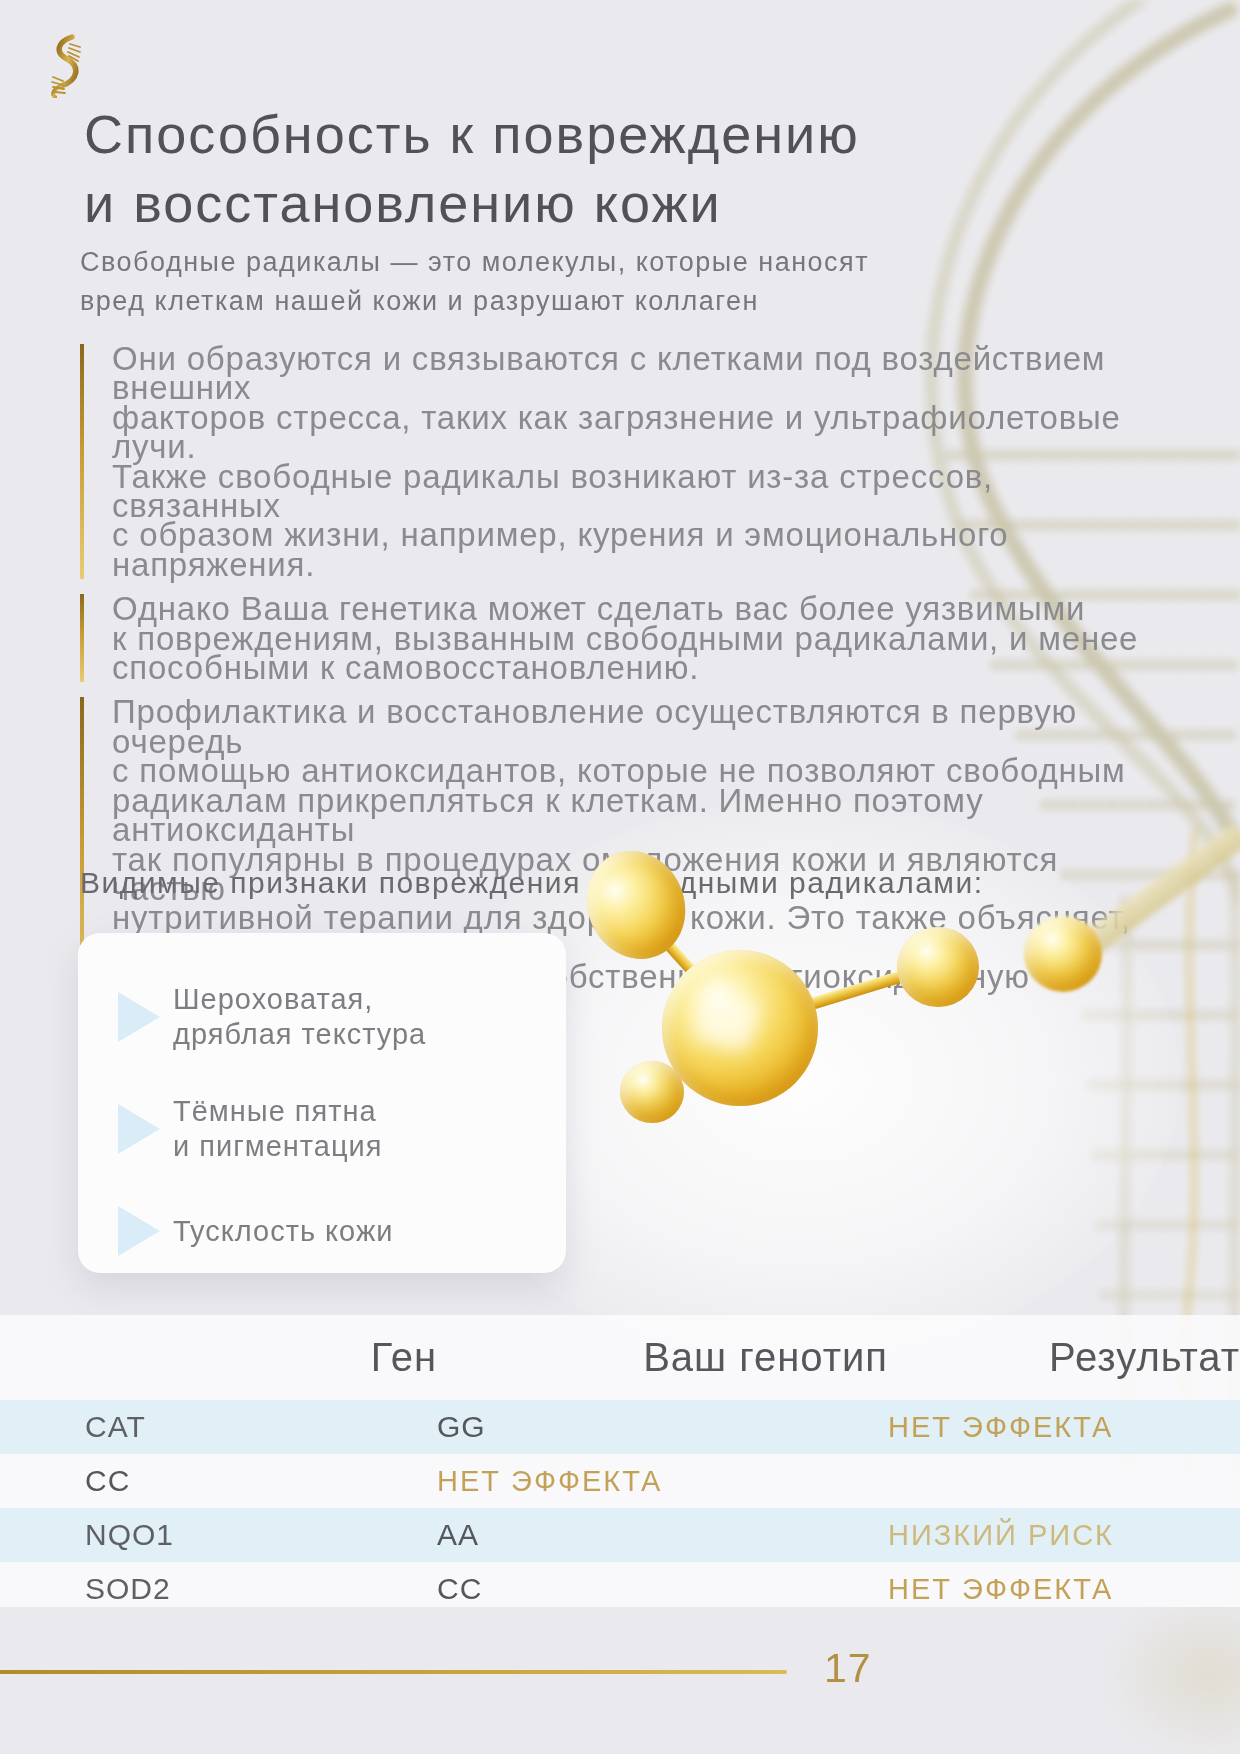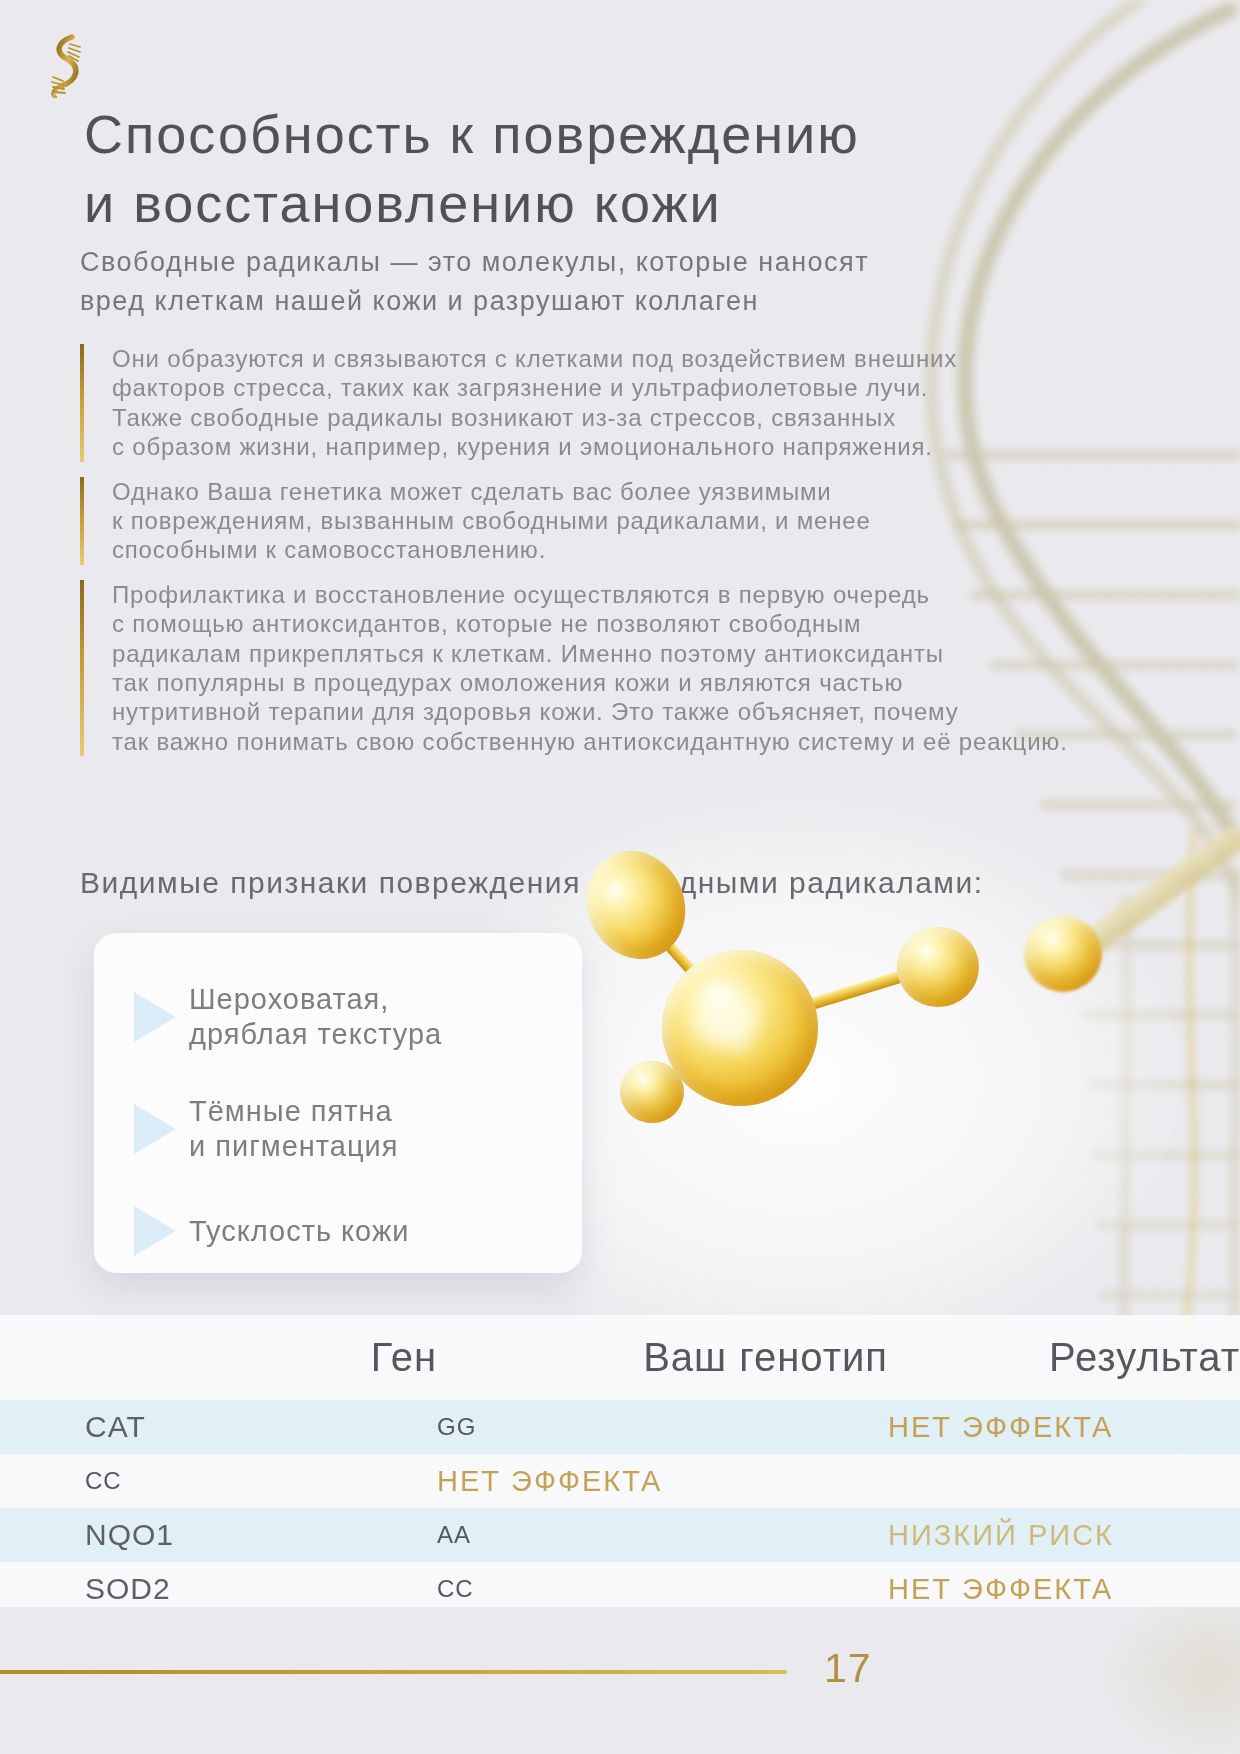--- a/index.html
+++ b/index.html
@@ -31,34 +31,34 @@
   .subtitle{
     position:absolute;left:80px;top:243px;margin:0;
     font-size:27px;font-weight:300;letter-spacing:1.5px;
     color:var(--subtitle-color,#76767b);line-height:39px;white-space:pre-line;
   }
   .paras{position:absolute;left:80px;top:344px;width:1078px;}
   .para{
     border-left:4px solid #c79b35;
     border-image:linear-gradient(180deg,var(--gold-border-top,#8a671c) 0%,#c79b35 45%,var(--gold-border-bottom,#e9cc74) 100%) 1;
     padding-left:28px;margin:0 0 15px 0;
-    font-size:24px;font-weight:300;letter-spacing:.8px;
+    font-size:33px;font-weight:300;letter-spacing:.8px;
     color:var(--body-color,#8b8b8f);line-height:29.4px;white-space:pre-line;
   }
   .signs-heading{
     position:absolute;left:80px;top:866px;margin:0;
     font-size:30px;font-weight:300;letter-spacing:1.5px;
     color:var(--heading-color,#6a6a6e);
   }
   
   .card{
     position:absolute;left:78px;top:933px;width:488px;height:340px;
     background:#fcfcfd;border-radius:22px;
     box-shadow:0 14px 34px rgba(120,120,150,.18);
-    padding:49px 16px 0 40px;box-sizing:border-box;margin-left:16px;
+    padding:49px 16px 0 40px;box-sizing:border-box;
   }
   .sign{display:flex;align-items:center;gap:13px;margin-bottom:42px;}
   .tri{
     width:42px;height:50px;flex:0 0 42px;
     background:var(--triangle-blue,#d9ecf7);
     clip-path:polygon(0 0,100% 50%,0 100%);
   }
   .sign-label{
     font-size:29px;font-weight:300;letter-spacing:1px;
     color:#7e7e82;line-height:35px;white-space:pre-line;
@@ -95,21 +95,21 @@
     display:grid;grid-template-columns:352px 451px 1fr;
     padding-left:85px;align-items:center;
   }
   .t-header{height:48px;margin-bottom:19px;}
   .t-header span{
     font-size:40px;font-weight:300;letter-spacing:1px;color:var(--table-header-color,#56575c);text-align:right;
   }
   .t-row{height:54px;font-weight:300;}
   .t-row.alt{background:rgba(221,237,246,.85);}
   .cell-gene{font-size:30px;letter-spacing:1px;color:var(--gene-color,#5f6065);}
-  .cell-genotype{font-size:24px;letter-spacing:1px;color:var(--genotype-color,#55575c);}
+  .cell-genotype{font-size:30px;letter-spacing:1px;color:var(--genotype-color,#55575c);}
   .cell-result{font-size:29px;letter-spacing:2px;color:var(--result-gold,#c3a258);}
   .t-row .cell-result.light{color:var(--result-gold-light,#cdb97d);}
   
   .footer-line{
     position:absolute;left:0;top:1670px;width:787px;height:4px;border-radius:0 2px 2px 0;
     background:linear-gradient(90deg,#b28c2a 0%,#caa53c 60%,#d9bc55 100%);
   }
   .page-number{
     position:absolute;left:824px;top:1645px;
     font-size:41px;font-weight:300;letter-spacing:1px;

